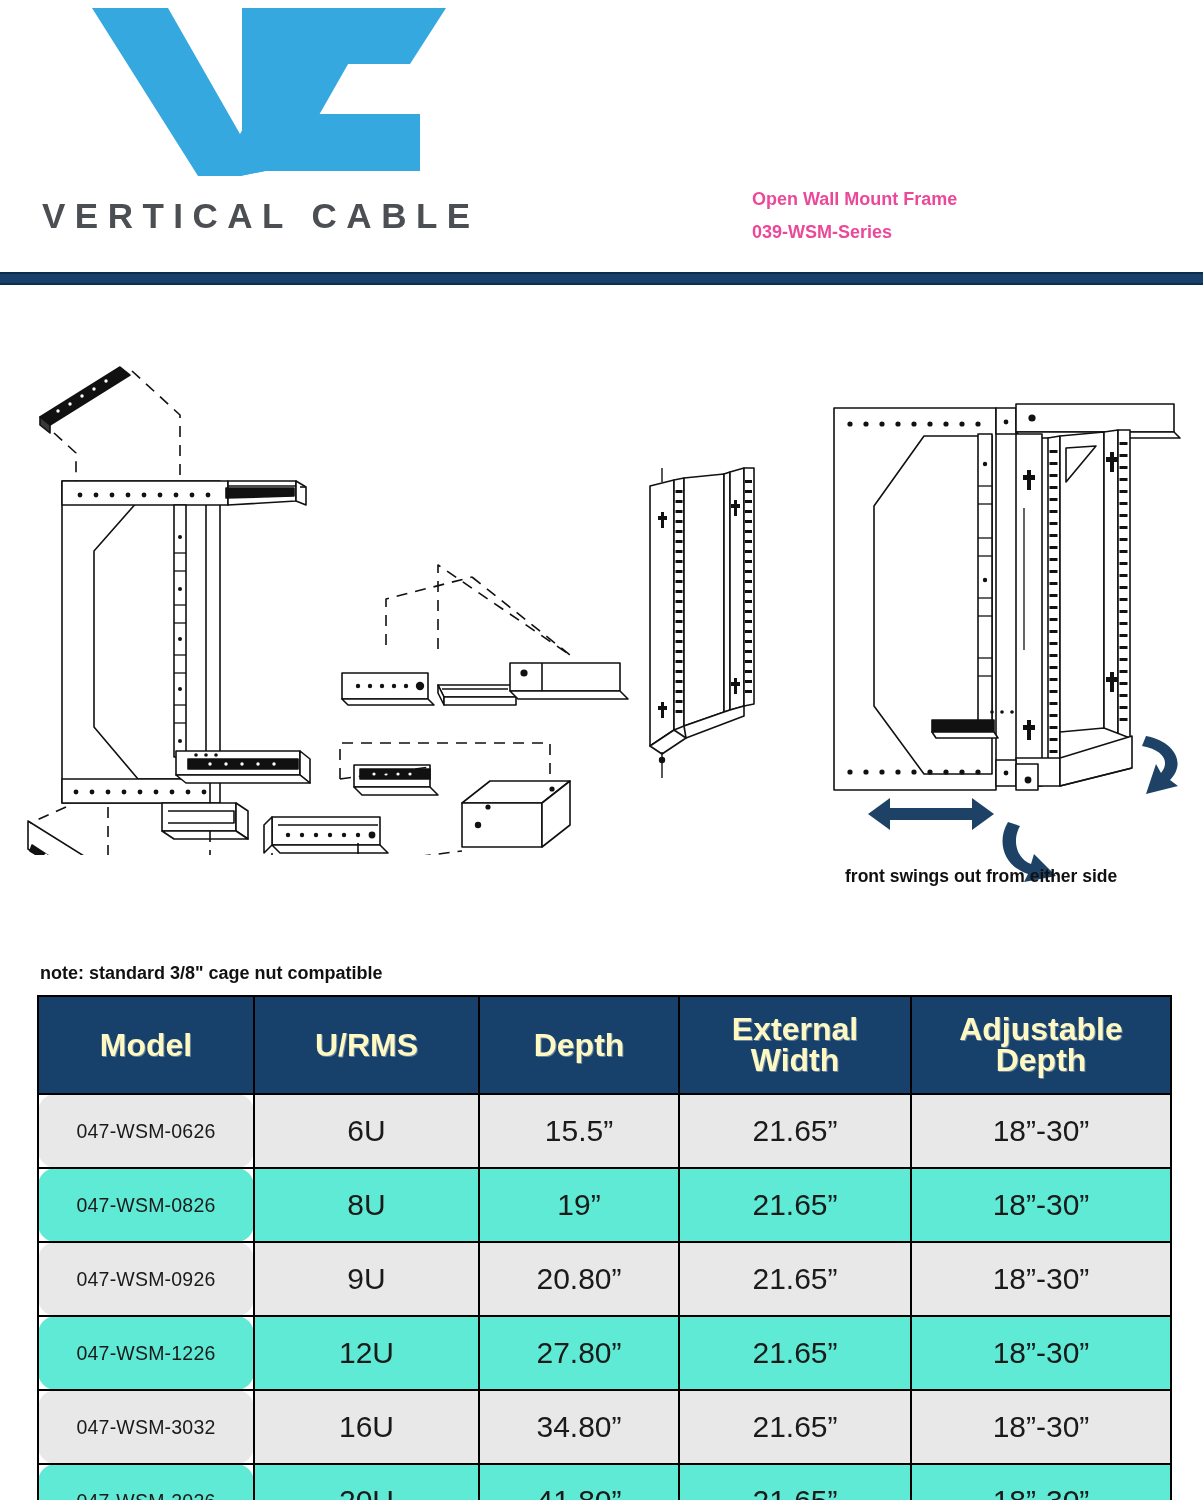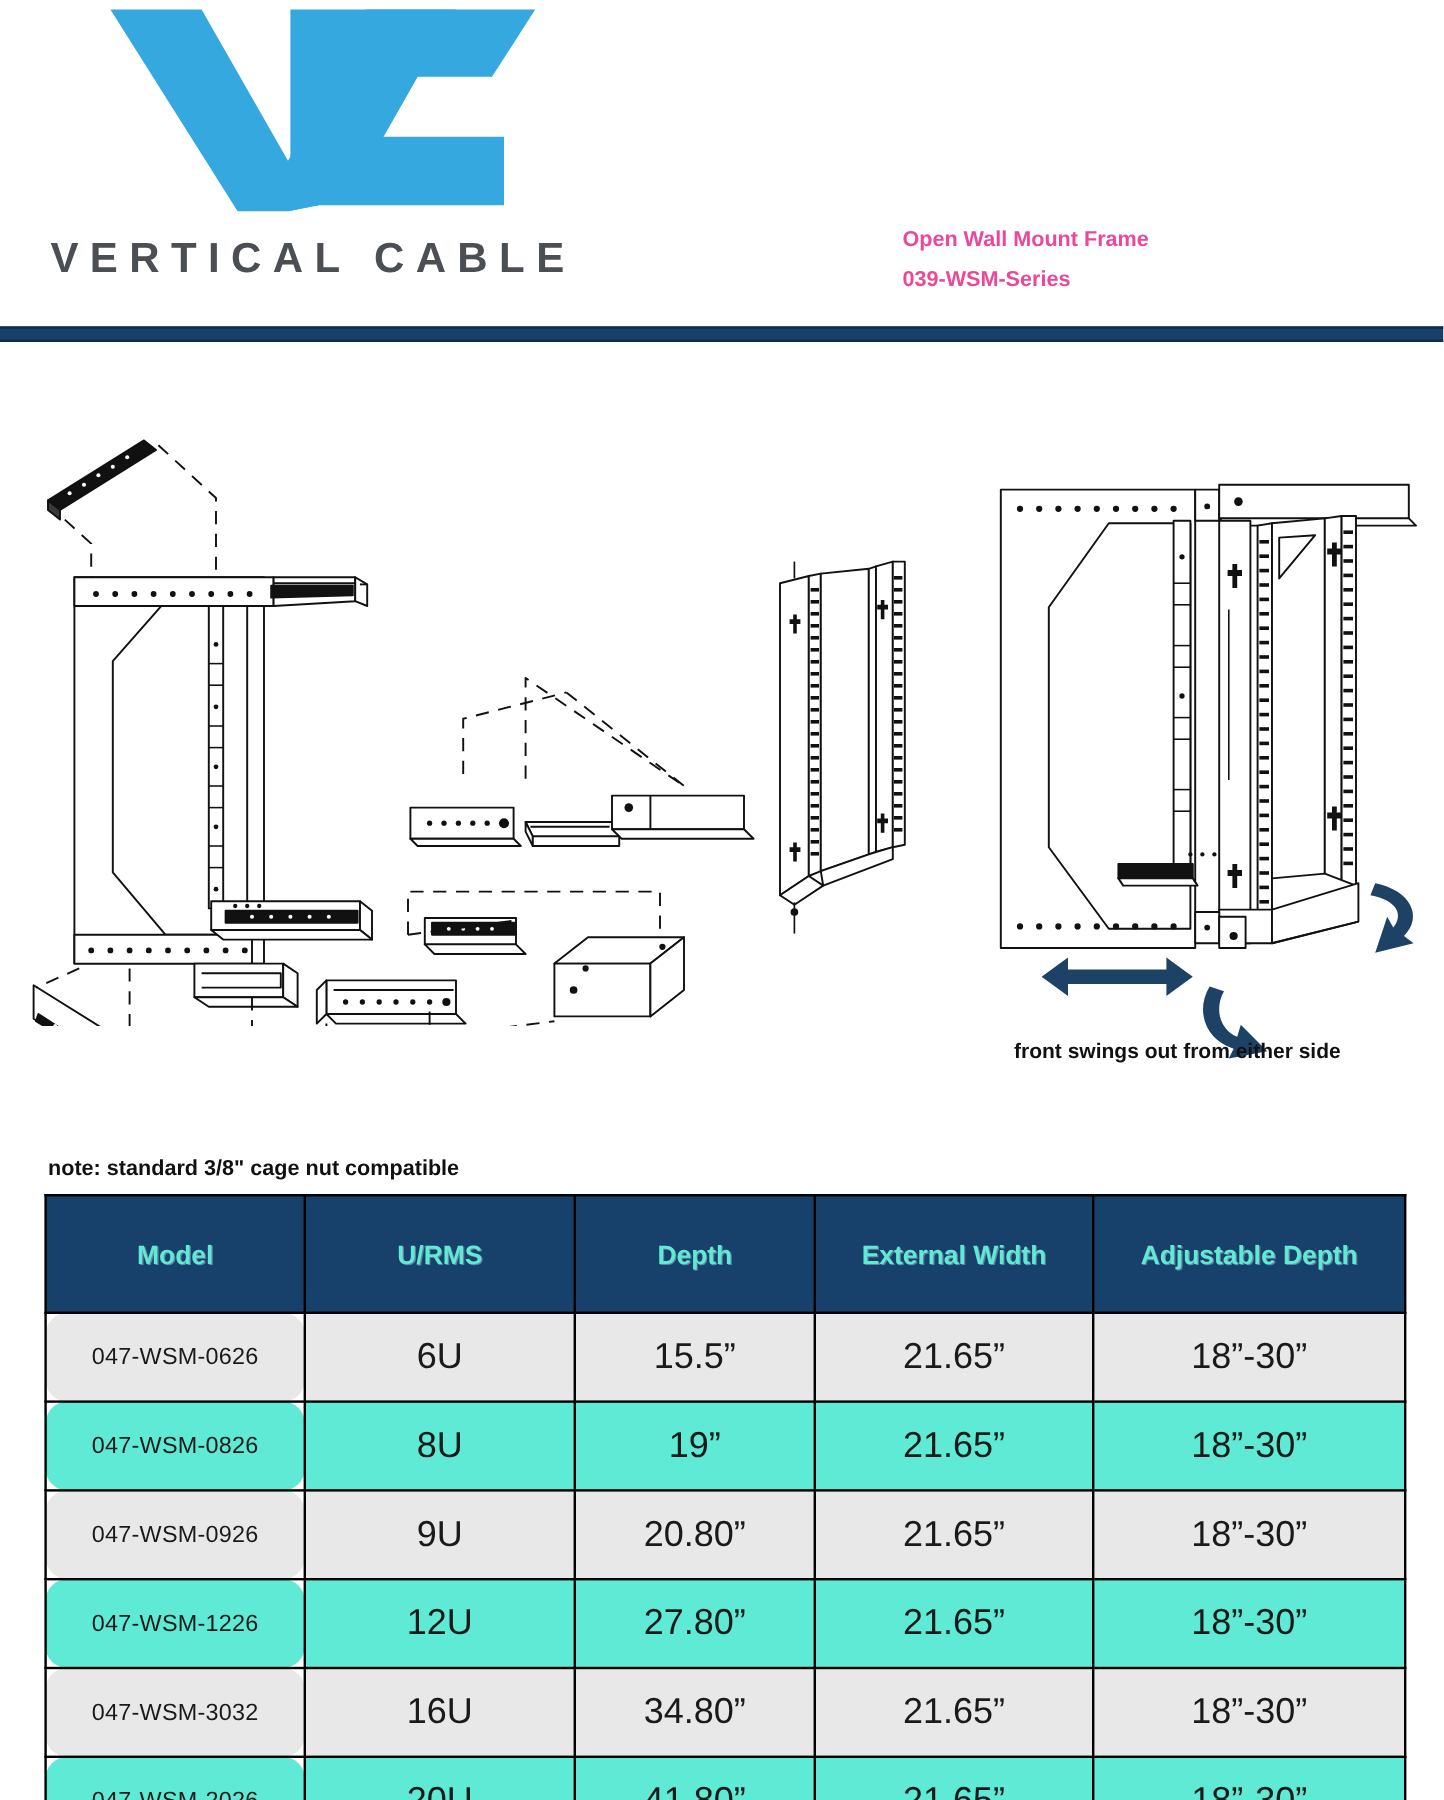--- a/index.html
+++ b/index.html
@@ -115,22 +115,22 @@
     table-layout: fixed;
     border: 2px solid #000000;
   }
   table.spec th, table.spec td {
     border: 2px solid #000000;
     text-align: center;
     vertical-align: middle;
   }
   table.spec thead th {
     background: #17406b;
-    color: #5eead4;
-    font-size: 22px;
+    color: #fef9c3;
+    font-size: 32px;
     font-weight: bold;
     height: 92px;
     line-height: 31px;
     text-shadow: 1px 1px 0 rgba(255,255,255,0.35);
     padding: 2px 4px;
   }
   table.spec tbody td {
     height: 68px;
     font-size: 30px;
     color: #1a1a1a;

